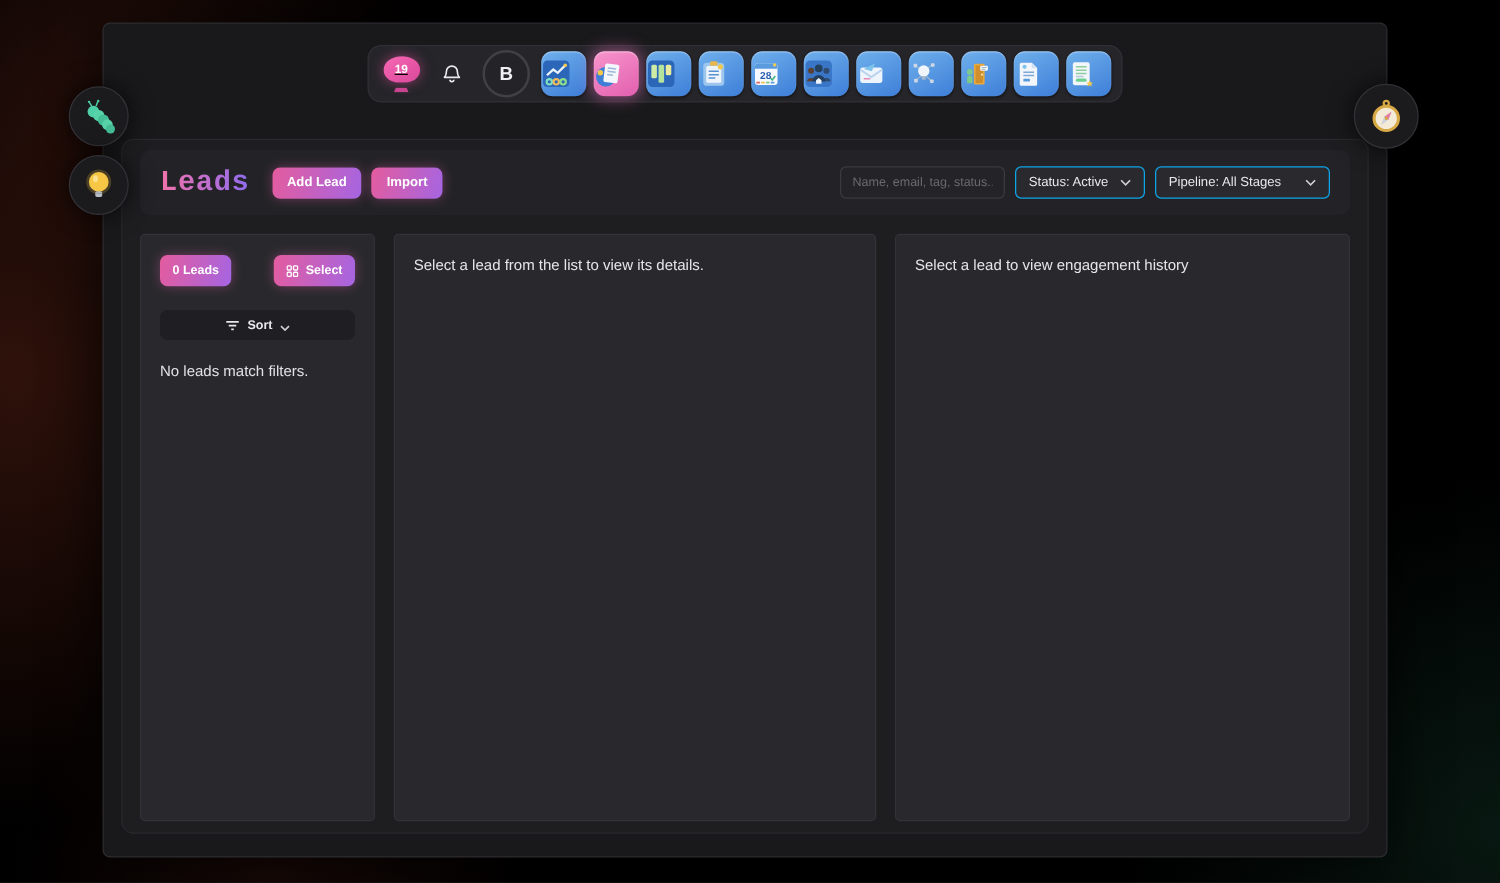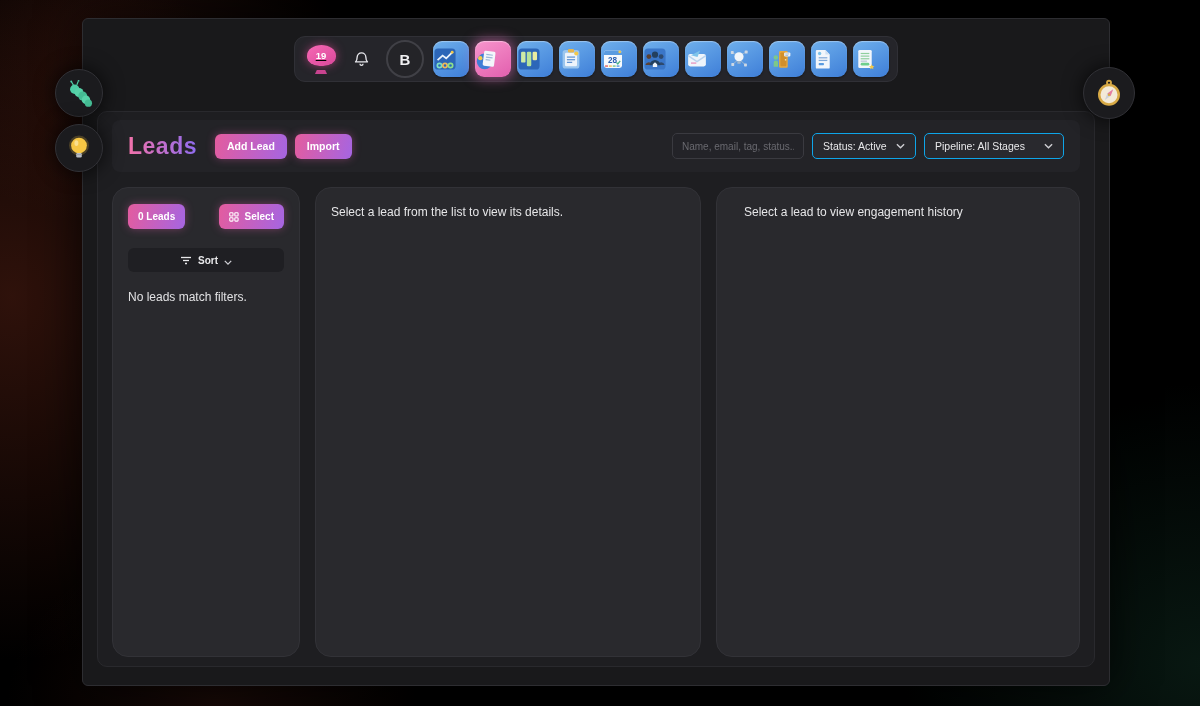--- a/index.html
+++ b/index.html
@@ -71,21 +71,21 @@
     position:absolute; left:14px; top:92px; right:14px; bottom:18px;
     background:#1e1e21; border:1px solid #29292d; border-radius:10px;
   }
   .header-bar {
     margin:8px 14px 0; height:52px; background:#232327; border-radius:8px;
     display:flex; align-items:center; padding:0 16px;
   }
   .page-title {
     font-size:23px; font-weight:bold; letter-spacing:.5px;
     background:linear-gradient(90deg,#f272aa 0%,#8f6cf0 100%);
-    -webkit-background-clip:text; background-clip:text; color:transparent;
+    -webkit-background-clip:text; background-clip:text; color:transparent;font-family:Liberation Mono, monospace;
   }
   .btn-gradient {
     height:25px; padding:0 12px; border:none; border-radius:6px;
     background:linear-gradient(105deg,#e45c9e 0%,#a565e2 100%);
     color:#fff; font-size:10.5px; font-weight:bold; font-family:inherit;
     display:flex; align-items:center; gap:6px; cursor:pointer;
     box-shadow:0 0 9px rgba(222,92,170,0.4);
   }
   .hdr-btns { display:flex; gap:8px; margin-left:18px; }
   .hdr-right { margin-left:auto; display:flex; align-items:center; gap:8px; }
@@ -96,24 +96,24 @@
   .search::placeholder { color:#69696f; }
   .filter {
     height:26px; display:flex; align-items:center; justify-content:space-between;
     padding:0 10px; background:#29292e; border:1px solid #0ea5e9; border-radius:5px;
     color:#e8e8ea; font-size:10.5px; cursor:pointer; gap:8px;
   }
   .f-status { width:104px; } .f-pipeline { width:140px; } .f-financial { width:146px; }
   .chev { flex:0 0 auto; color:#cfcfd4; display:flex; }
 
   .panels { margin:15px 14px 13px; display:flex; gap:15px; height:470px; }
-  .panel { background:#29292d; border:1px solid #323237; border-radius:16px; }
+  .panel { background:#29292d; border:1px solid #323237; border-radius:4px; }
   .p-list { width:188px; padding:16px 15px; }
   .p-detail { width:386px; padding:17px 15px; }
-  .p-engage { flex:1; padding:17px 27px; }
+  .p-engage { flex:1; padding:17px 15px; }
   .panel-msg { font-size:12px; color:#e6e6e8; }
 
   .list-top { display:flex; justify-content:space-between; }
   .btn-sm { height:25px; padding:0 10px; font-size:10px; }
   .sort-bar {
     margin-top:19px; height:24px; background:#1f1f23; border-radius:6px;
     display:flex; align-items:center; justify-content:center; gap:6px;
     color:#e8e8ea; font-size:10px; font-weight:bold; cursor:pointer;
   }
   .sort-chev { margin-top:4px; display:flex; color:#cfcfd4; }

